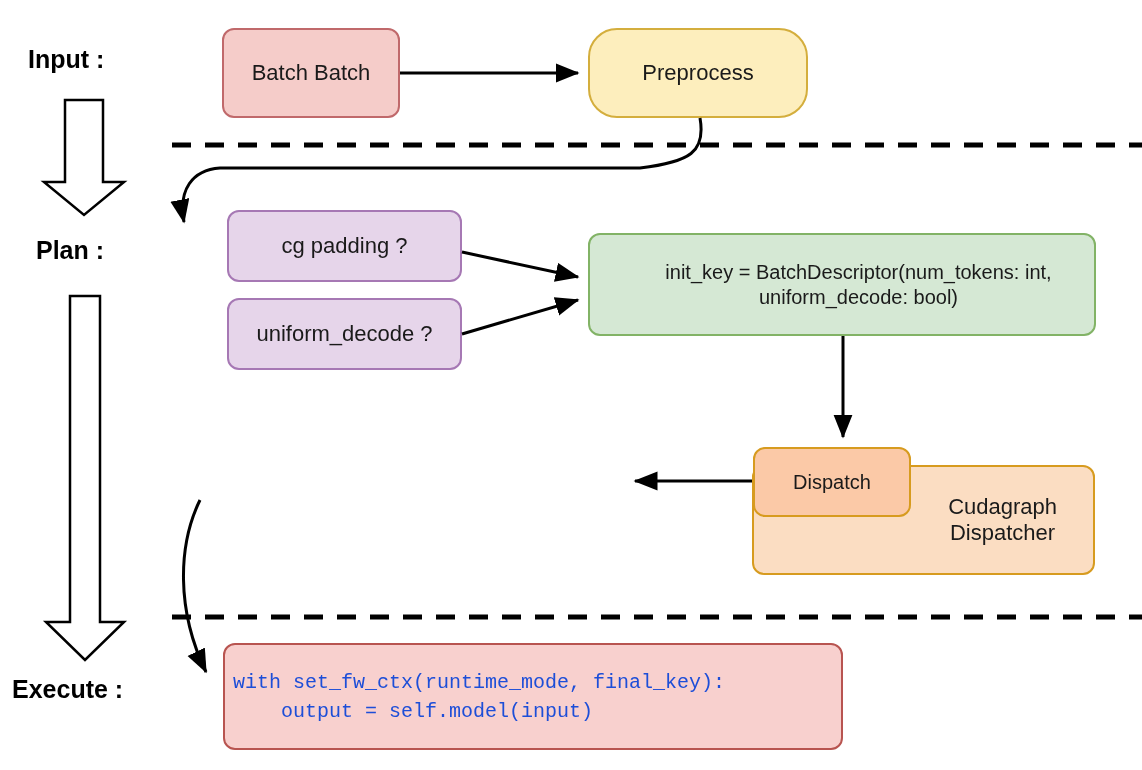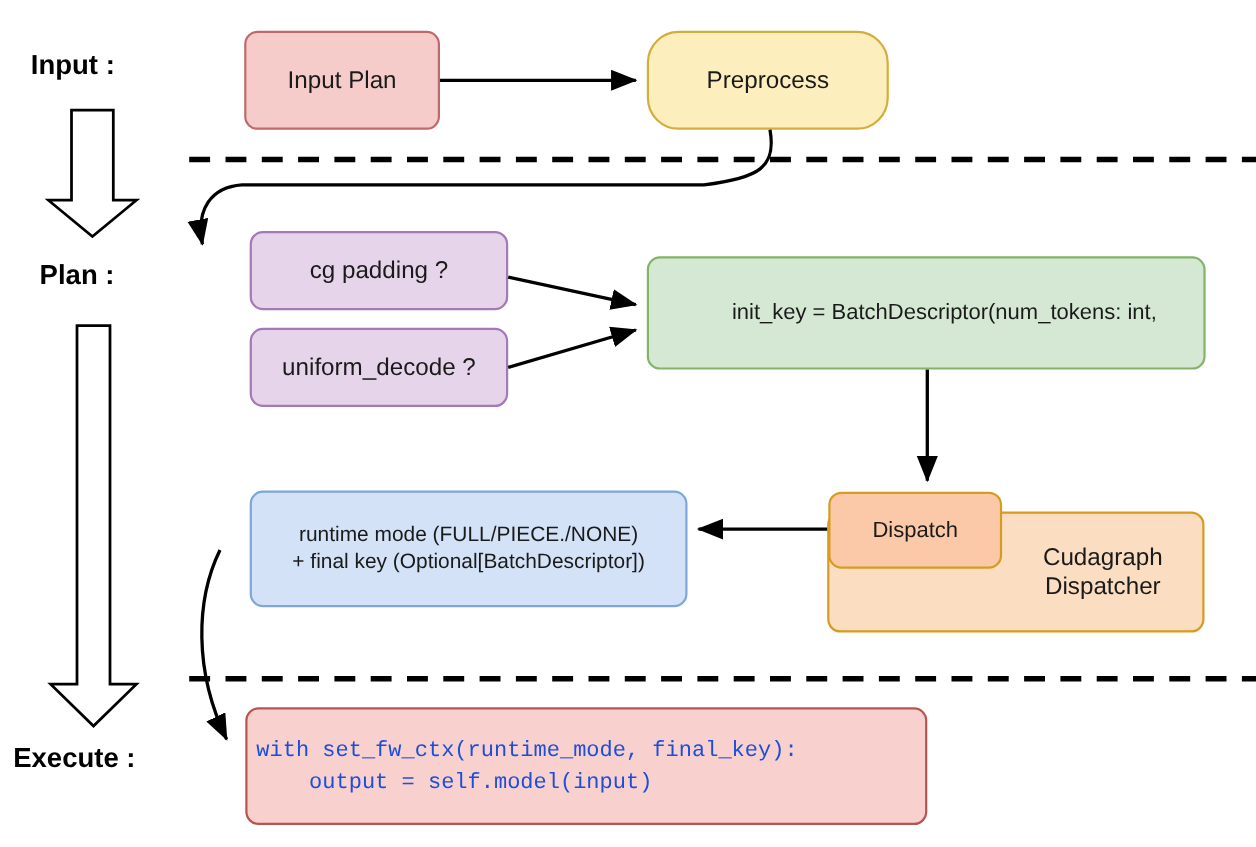--- a/index.html
+++ b/index.html
@@ -115,36 +115,33 @@
 <body>
 
 <div id="canvas">
 
   <div class="stage-label" style="left:28px; top:45px;">Input :</div>
 
   <div class="stage-label" style="left:36px; top:236px;">Plan :</div>
 
   <div class="stage-label" style="left:12px; top:675px;">Execute :</div>
 
-  <div class="node node-input-batch" style="left:222px; top:28px; width:178px; height:90px;">Input Plan</div>
+  <div class="node node-input-batch" style="left:222px; top:28px; width:178px; height:90px;">Batch Batch</div>
 
   <div class="node node-preprocess" style="left:588px; top:28px; width:220px; height:90px;">Preprocess</div>
 
   <div class="node node-purple" style="left:227px; top:210px; width:235px; height:72px;">cg padding ?</div>
 
   <div class="node node-purple" style="left:227px; top:298px; width:235px; height:72px;">uniform_decode ?</div>
 
   <div class="node node-green" style="left:588px; top:233px; width:508px; height:103px; flex-direction:column;padding-left:43px;">
     <span>init_key = BatchDescriptor(num_tokens: int,</span>
+    <span>uniform_decode: bool)</span>
   </div>
 
-  <div class="node node-blue" style="left:227px; top:446px; width:398px; height:106px; flex-direction:column;">
-    <span>runtime mode (FULL/PIECE./NONE)</span>
-    <span>+ final key (Optional[BatchDescriptor])</span>
-  </div>
 
   <div class="node node-orange-outer" style="left:752px; top:443px; width:343px; height:110px;">
     <span class="orange-label-wrap">
       <span>Cudagraph</span>
       <span>Dispatcher</span>
     </span>
   </div>
 
   <div class="node node-orange-inner" style="left:753px; top:447px; width:158px; height:70px;">Dispatch</div>
 

